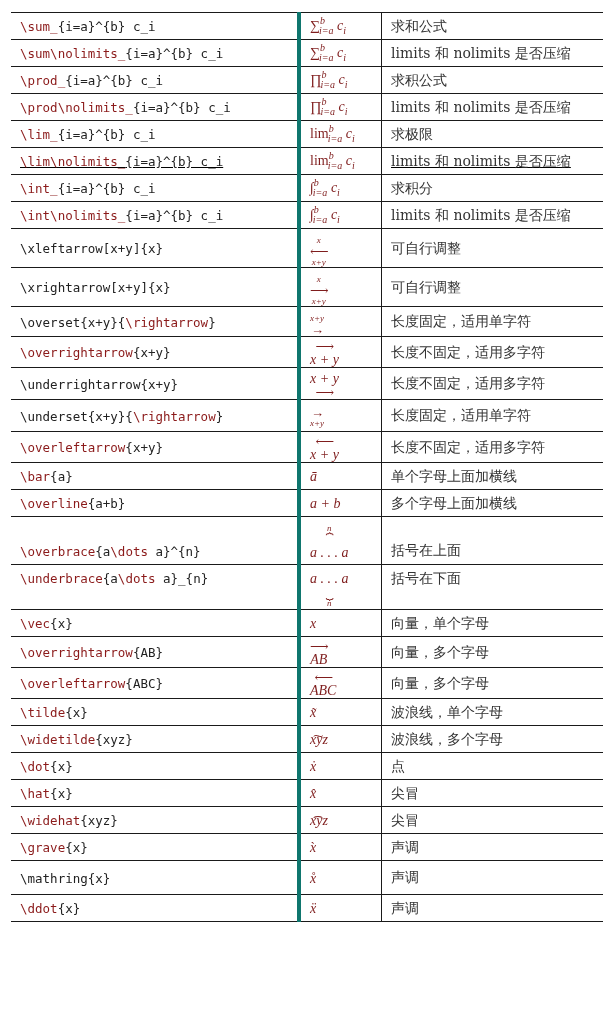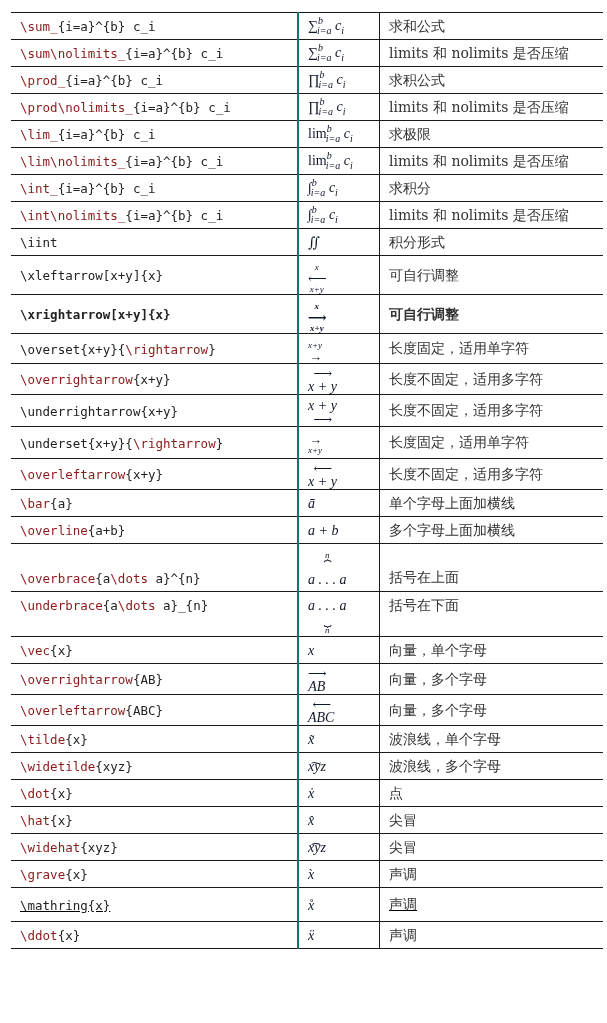--- a/index.html
+++ b/index.html
@@ -9,27 +9,27 @@
     border-collapse:collapse; table-layout:fixed;
   }
   .tbl td {
     border-top:1px solid #1a1a1a;
     border-bottom:1px solid #1a1a1a;
     padding:0 0 0 9px;
     vertical-align:middle;
     white-space:nowrap;
     overflow:hidden;
   }
-  .tbl td.c1 { width:277px; border-right:2px solid #0f766e; }
+  .tbl td.c1 { width:277px; border-right:4px solid #0f766e; }
   .tbl td.c2 { width:71px; border-right:1px solid #1a1a1a; }
   .tbl td.c3 { }
   .code { font-family:"DejaVu Sans Mono","Liberation Mono",monospace; font-size:12.5px; color:#222; letter-spacing:0; }
   .code .k { color:#8b1a1a; }
   .desc { font-family:"DejaVu Serif","Liberation Serif",serif; font-size:14px; color:#333; }
-  .math { font-family:"Liberation Serif","DejaVu Serif",serif; font-size:14px; color:#0f172a; font-style:italic; position:relative; display:inline-block; line-height:1; }
+  .math { font-family:"Liberation Serif","DejaVu Serif",serif; font-size:14px; color:#7f1d1d; font-style:italic; position:relative; display:inline-block; line-height:1; }
   .math .up { font-style:normal; }
   .sup { font-size:10px; vertical-align:6px; }
   .sub { font-size:10px; vertical-align:-4px; }
   .stack { display:inline-flex; flex-direction:column; align-items:center; line-height:1; }
   .small { font-size:9px; }
   .arrow { font-style:normal; font-size:13px; letter-spacing:-1px; }
   .ovl { border-top:2px solid #ec4899; padding-top:16px; }
   .top-align td { vertical-align:top; padding-top:4px; }
   .bot-align td { vertical-align:bottom; padding-bottom:4px; }
 </style>
@@ -56,50 +56,45 @@
       <tr style="height: 27px;">
         <td class="c1"><span class="code"><span class="k">\prod\nolimits_</span><span>{i=a}^{b} c_i</span></span></td>
         <td class="c2"><span class="math"><span class="up">∏</span><span class="sup">b</span><span class="sub" style="margin-left: -6px;">i=a</span> <span>c</span><span class="sub">i</span></span></td>
         <td class="c3"><span class="desc">limits 和 nolimits 是否压缩</span></td>
       </tr>
       <tr style="height: 27px;">
         <td class="c1"><span class="code"><span class="k">\lim_</span><span>{i=a}^{b} c_i</span></span></td>
         <td class="c2"><span class="math"><span class="up">lim</span><span class="sup">b</span><span class="sub" style="margin-left: -6px;">i=a</span> <span>c</span><span class="sub">i</span></span></td>
         <td class="c3"><span class="desc">求极限</span></td>
       </tr>
-      <tr style="height: 27px;">
+      <tr style="height: 27px; text-decoration: underline;">
         <td class="c1"><span class="code"><span class="k">\lim\nolimits_</span><span>{i=a}^{b} c_i</span></span></td>
         <td class="c2"><span class="math"><span class="up">lim</span><span class="sup">b</span><span class="sub" style="margin-left: -6px;">i=a</span> <span>c</span><span class="sub">i</span></span></td>
         <td class="c3"><span class="desc">limits 和 nolimits 是否压缩</span></td>
       </tr>
       <tr style="height: 27px;">
         <td class="c1"><span class="code"><span class="k">\int_</span><span>{i=a}^{b} c_i</span></span></td>
         <td class="c2"><span class="math"><span class="up">∫</span><span class="sup">b</span><span class="sub" style="margin-left: -6px;">i=a</span> <span>c</span><span class="sub">i</span></span></td>
         <td class="c3"><span class="desc">求积分</span></td>
       </tr>
       <tr style="height: 27px; margin-top: 32px;">
         <td class="c1"><span class="code"><span class="k">\int\nolimits_</span><span>{i=a}^{b} c_i</span></span></td>
         <td class="c2"><span class="math"><span class="up">∫</span><span class="sup">b</span><span class="sub" style="margin-left: -6px;">i=a</span> <span>c</span><span class="sub">i</span></span></td>
         <td class="c3"><span class="desc">limits 和 nolimits 是否压缩</span></td>
       </tr>
-      <tr style="height: 27px;">
-        <td class="c1"><span class="code"><span>\iint</span></span></td>
-        <td class="c2"><span class="math"><span>∬</span></span></td>
-        <td class="c3"><span class="desc">积分形式</span></td>
-      </tr>
       <tr style="height: 32px;">
         <td class="c1"><span class="code"><span>\xleftarrow[x+y]{x}</span></span></td>
         <td class="c2"><span class="math"><span class="stack">
               <span class="small">x</span>
               <span class="arrow">⟵</span>
               <span class="small">x+y</span>
             </span></span></td>
         <td class="c3"><span class="desc">可自行调整</span></td>
       </tr>
-      <tr style="height: 32px; font-weight: bold;">
+      <tr style="height: 32px;">
         <td class="c1"><span class="code"><span>\xrightarrow[x+y]{x}</span></span></td>
         <td class="c2"><span class="math"><span class="stack">
               <span class="small">x</span>
               <span class="arrow">⟶</span>
               <span class="small">x+y</span>
             </span></span></td>
         <td class="c3"><span class="desc">可自行调整</span></td>
       </tr>
       <tr style="height: 27px;">
         <td class="c1"><span class="code"><span>\overset{x+y}{</span><span class="k">\rightarrow</span><span>}</span></span></td>
@@ -213,21 +208,21 @@
       <tr style="height: 27px;">
         <td class="c1"><span class="code"><span class="k">\widehat</span><span>{xyz}</span></span></td>
         <td class="c2"><span class="math"><span>x͡yz</span></span></td>
         <td class="c3"><span class="desc">尖冒</span></td>
       </tr>
       <tr style="height: 27px;">
         <td class="c1"><span class="code"><span class="k">\grave</span><span>{x}</span></span></td>
         <td class="c2"><span class="math"><span>x̀</span></span></td>
         <td class="c3"><span class="desc">声调</span></td>
       </tr>
-      <tr style="height: 34px; text-decoration: underline;">
+      <tr style="height: 34px;">
         <td class="c1"><span class="code"><span>\mathring{x}</span></span></td>
         <td class="c2"><span class="math"><span>x̊</span></span></td>
         <td class="c3"><span class="desc">声调</span></td>
       </tr>
       <tr style="height: 27px;">
         <td class="c1"><span class="code"><span class="k">\ddot</span><span>{x}</span></span></td>
         <td class="c2"><span class="math"><span>ẍ</span></span></td>
         <td class="c3"><span class="desc">声调</span></td>
       </tr>
     </tbody>

